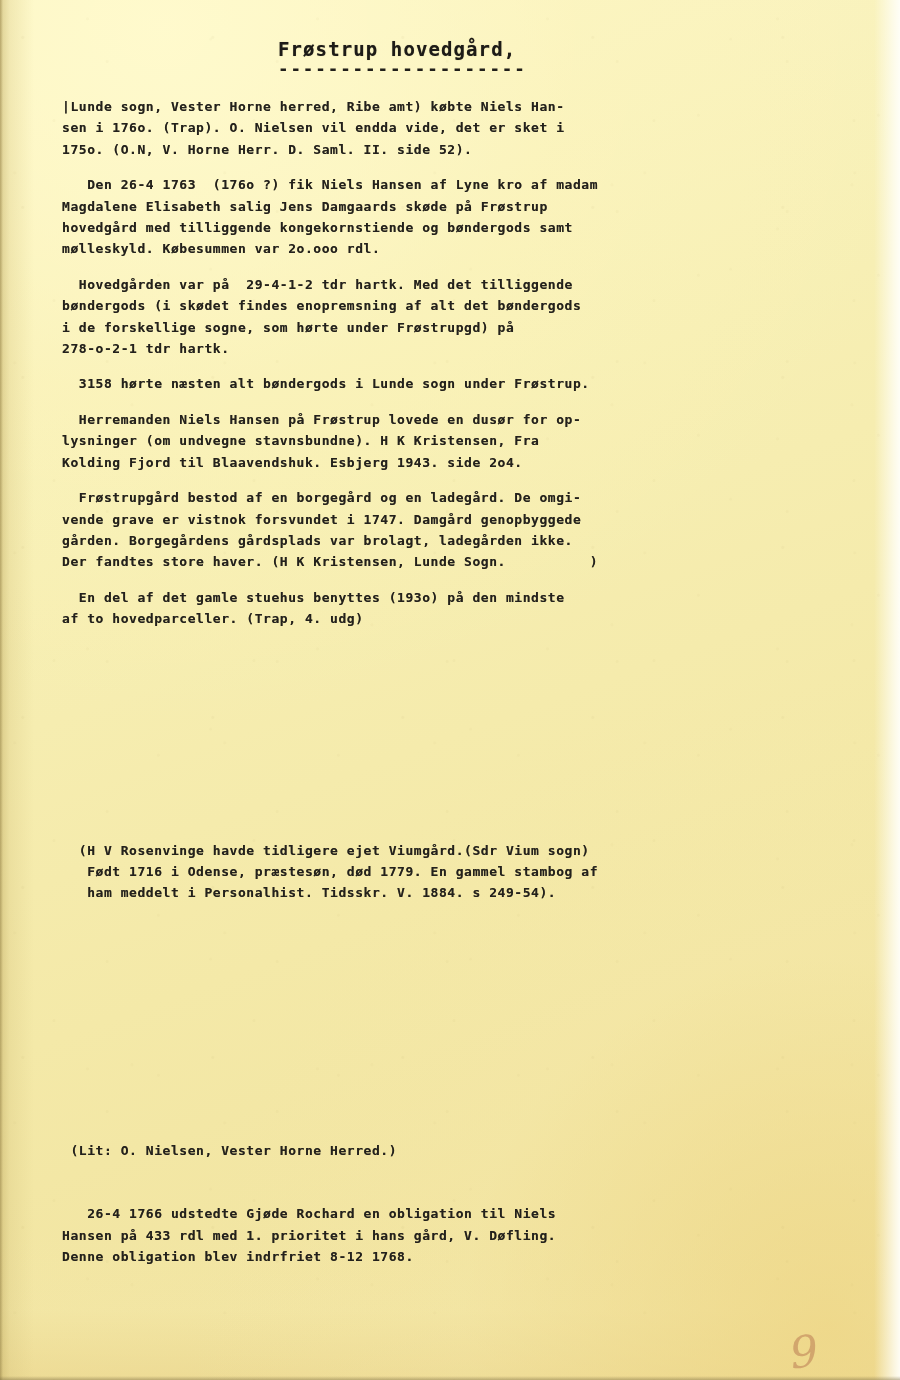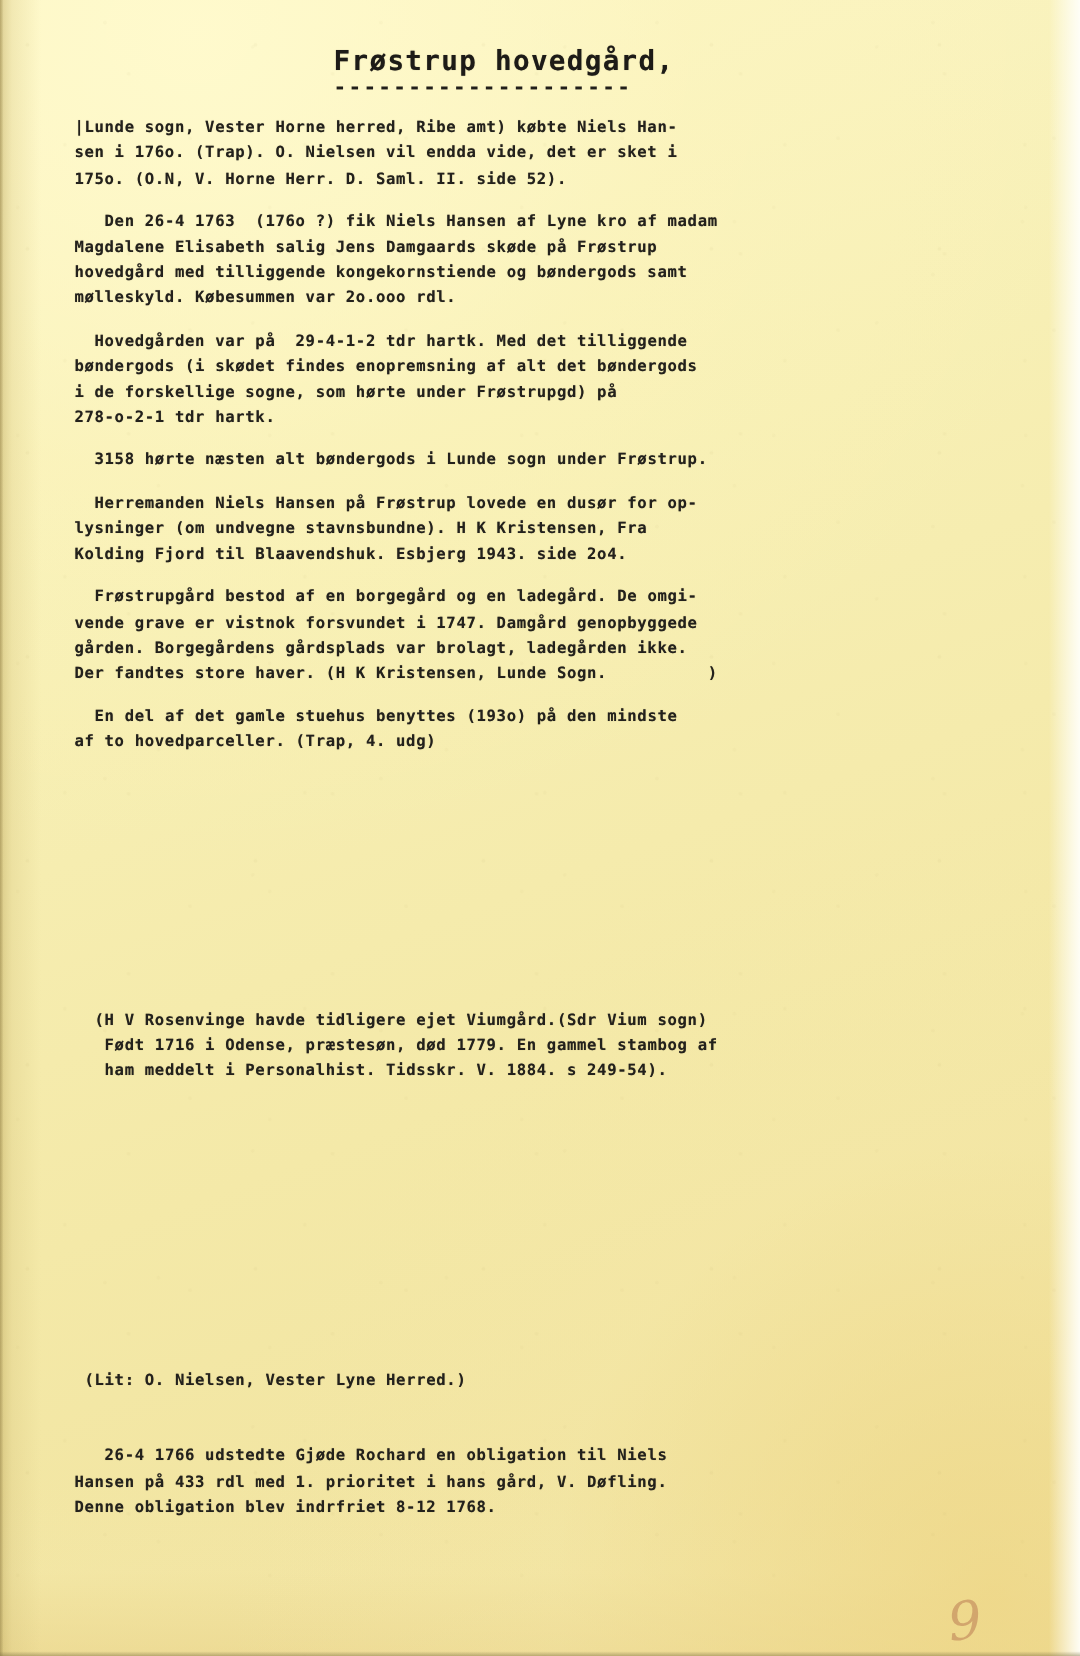--- a/index.html
+++ b/index.html
@@ -51,21 +51,21 @@
                      200px 180px, 240px 220px, 180px 160px, 210px 190px;
   }
 
   
   .title-block {
     position: absolute;
     left: 278px;
     top: 38px;
   }
   .doc-title {
-    font-size: 23px;
+    font-size: 19px;
     letter-spacing: 1.1px;
     font-weight: 700;
     color: #1d1b17;
     white-space: nowrap;
     text-shadow: 0 0 0.7px rgba(40,36,26,0.55);
   }
   .title-rule {
     margin-top: 3px;
     font-size: 17.5px;
     letter-spacing: 1.9px;
@@ -180,21 +180,21 @@
 
     <div class="gap-md"></div>
 
     <p class="para">  (H V Rosenvinge havde tidligere ejet Viumgård.(Sdr Vium sogn)
    Født 1716 i Odense, præstesøn, død 1779. En gammel stambog af
    ham meddelt i Personalhist. Tidsskr. V. 1884. s 249-54).</p>
 
     <div class="gap-lg"></div>
     <div class="gap-lg"></div>
 
-    <p class="para"> (Lit: O. Nielsen, Vester Lyne Herred.)</p>
+    <p class="para"> (Lit: O. Nielsen, Vester Horne Herred.)</p>
 
     <div class="gap-xxl"></div>
 
     <p class="para">   26-4 1766 udstedte Gjøde Rochard en obligation til Niels
 Hansen på 433 rdl med 1. prioritet i hans gård, V. Døfling.
 Denne obligation blev indrfriet 8-12 1768.</p>
 
   </div>
 
   <div class="page-number">9</div>

